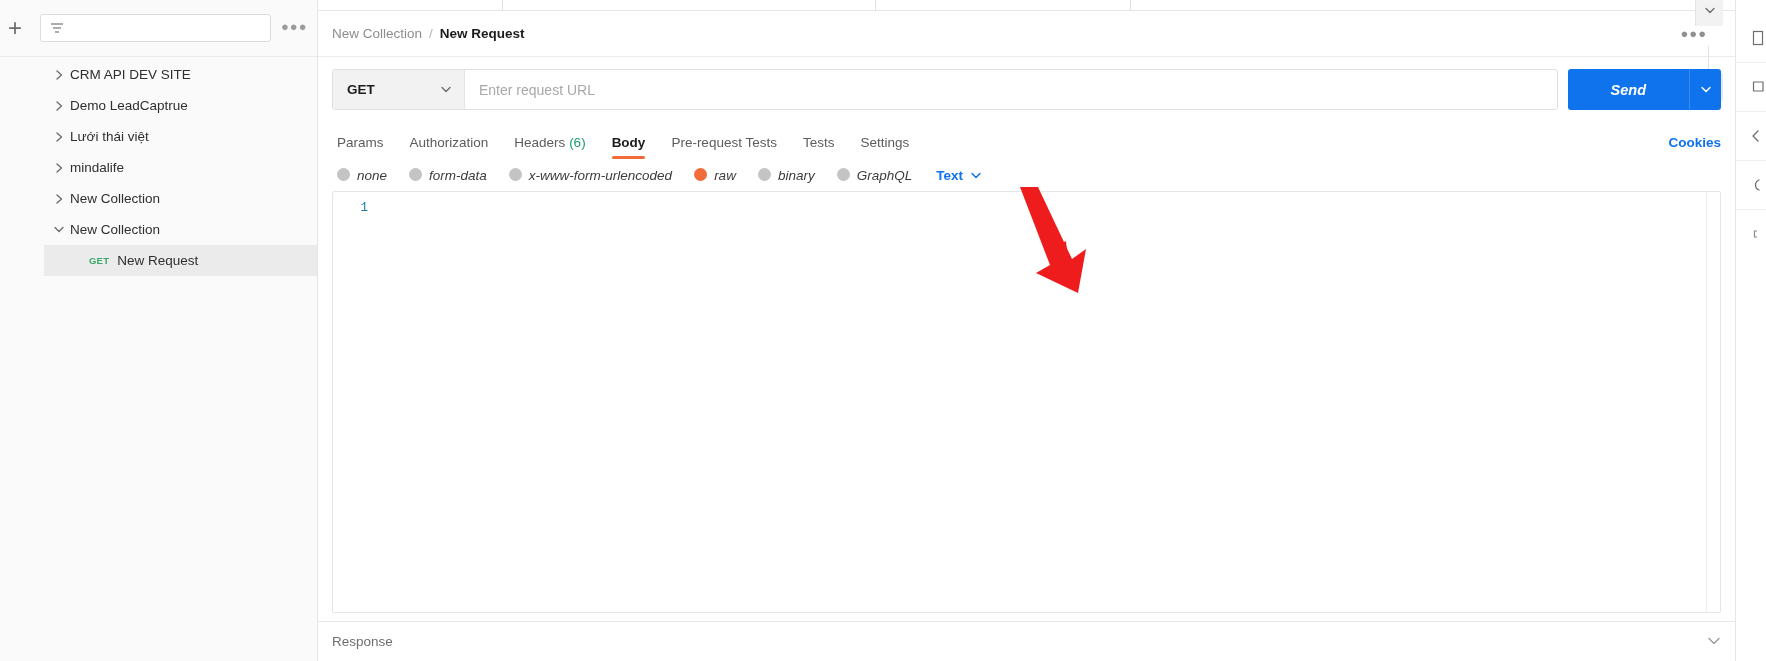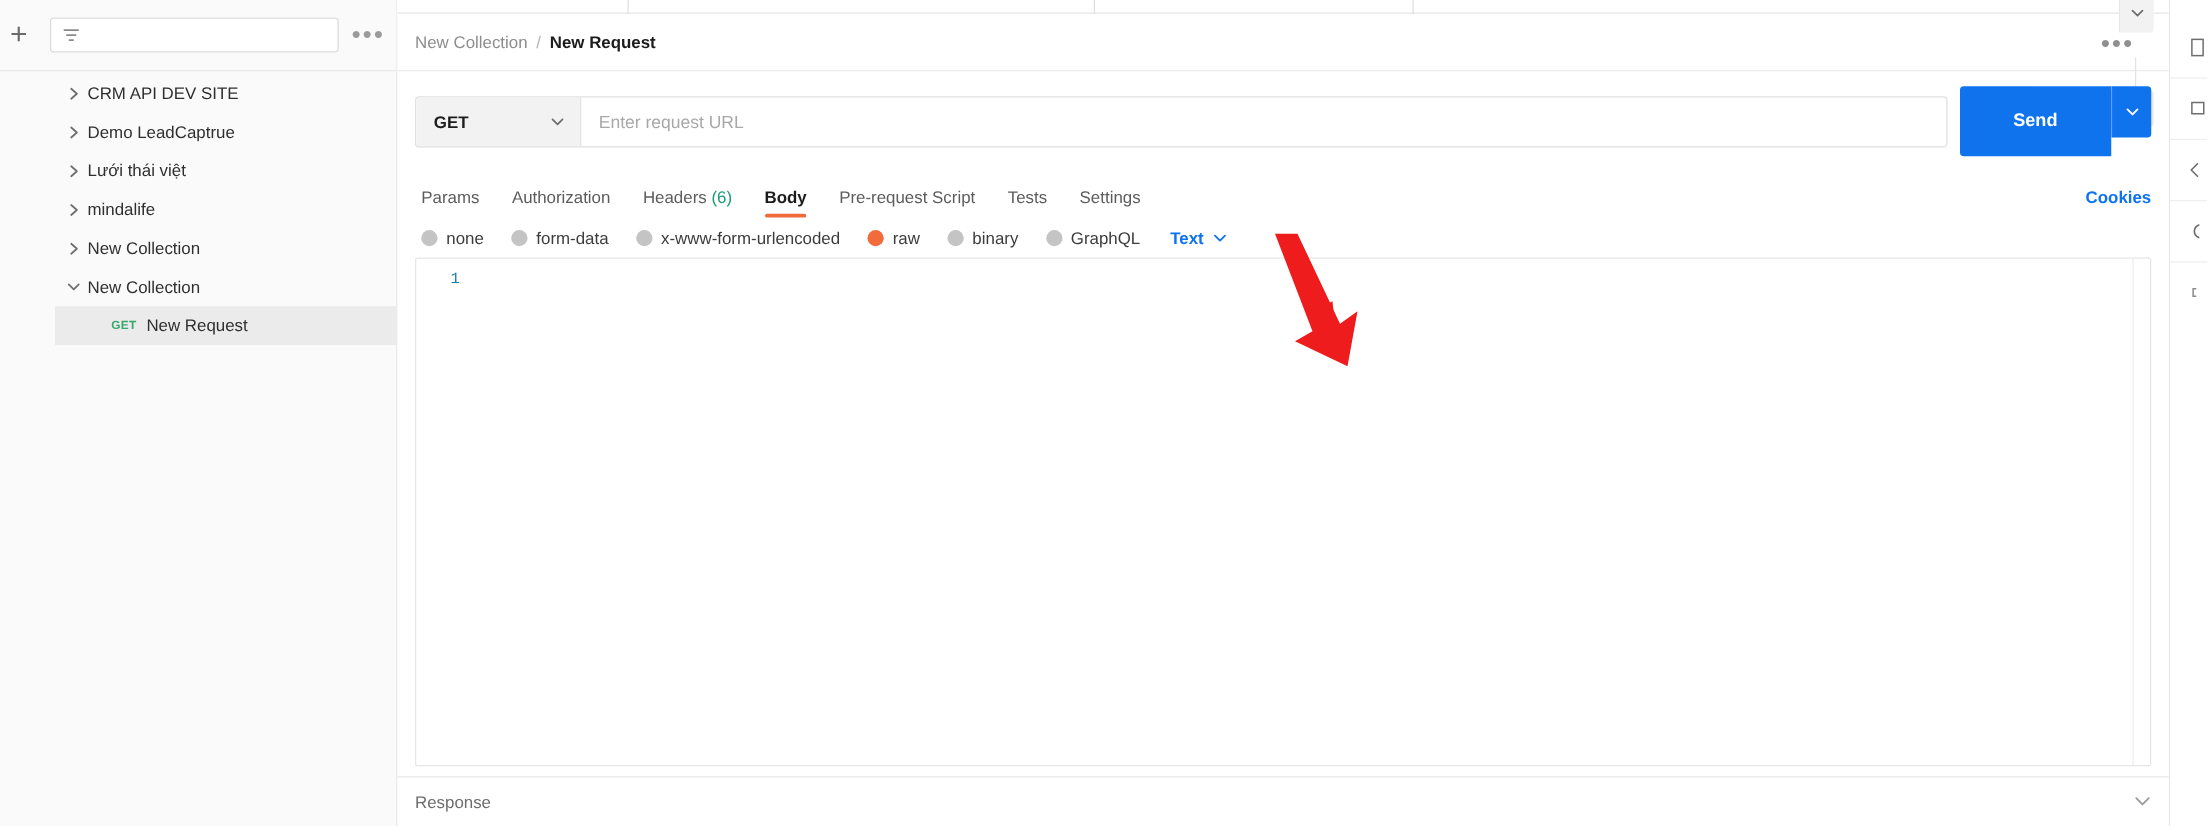--- a/index.html
+++ b/index.html
@@ -122,22 +122,22 @@
   }
   .urlinput {
     flex: 1; border: none; outline: none; padding: 0 14px;
     font-size: 14px; color: #1c1c1c; font-family: inherit;
     background: transparent; min-width: 0;
   }
   .urlinput::placeholder { color: #a8a8a8; }
   .sendgrp { display: flex; flex: 0 0 auto; }
   .sendbtn {
     background: #0f73ee; color: #ffffff; font-size: 14.5px; font-weight: 700;
-    height: 56px; padding: 0 43px; display: flex; align-items: center;
-    border-radius: 3px 0 0 3px; cursor: pointer;
+    height: 41px; padding: 0 43px; display: flex; align-items: center;
+    border-radius: 3px 0 0 3px; cursor: pointer; font-style: italic;
   }
   .sendcaret {
     background: #0f73ee; color: #ffffff; width: 32px; height: 41px;
     display: flex; align-items: center; justify-content: center;
     border-radius: 0 3px 3px 0; cursor: pointer;
     border-left: 1px solid #3a8bf2;
   }
 
   .tabsrow {
     display: flex; align-items: flex-end; padding: 0 14px;
@@ -157,22 +157,22 @@
   .cookies {
     margin-left: auto; color: #0f73ee; font-size: 13.5px;
     font-weight: 700; padding-bottom: 9px; cursor: pointer;
   }
 
   .bodyrow {
     display: flex; align-items: center; padding: 0 14px; gap: 0;
     margin-top: 9px; flex: 0 0 auto;
   }
   .radio {
-    display: flex; align-items: center; gap: 7px; cursor: pointer;
-    font-size: 13.5px; color: #3c3c3c; padding-right: 22px;
+    display: flex; gap: 7px; cursor: pointer;
+    font-size: 13.5px; color: #3c3c3c; padding-right: 22px; font-style: italic;
   }
   .radio:first-child { padding-left: 5px; }
   .dot {
     width: 13px; height: 13px; border-radius: 50%; background: #c4c4c4;
     flex: 0 0 13px;
   }
   .radio.on .dot { background: #f26b3a; }
   .textsel {
     display: flex; align-items: center; gap: 7px; color: #0f73ee;
     font-size: 13.5px; font-weight: 700; cursor: pointer; margin-left: 2px; justify-content: center;
@@ -367,21 +367,21 @@
             </svg>
         </div>
       </div>
     </div>
 
     <div class="tabsrow">
       <div class="rtab"><span>Params</span></div>
       <div class="rtab"><span>Authorization</span></div>
       <div class="rtab"><span>Headers</span> <span class="cnt">(6)</span></div>
       <div class="rtab active"><span>Body</span></div>
-      <div class="rtab"><span>Pre-request Script</span></div>
+      <div class="rtab"><span>Pre-request Tests</span></div>
       <div class="rtab"><span>Tests</span></div>
       <div class="rtab"><span>Settings</span></div>
       <div class="cookies">Cookies</div>
     </div>
 
     <div class="bodyrow">
       <div class="radio">
         <span class="dot"></span>
         <span>none</span>
       </div>

